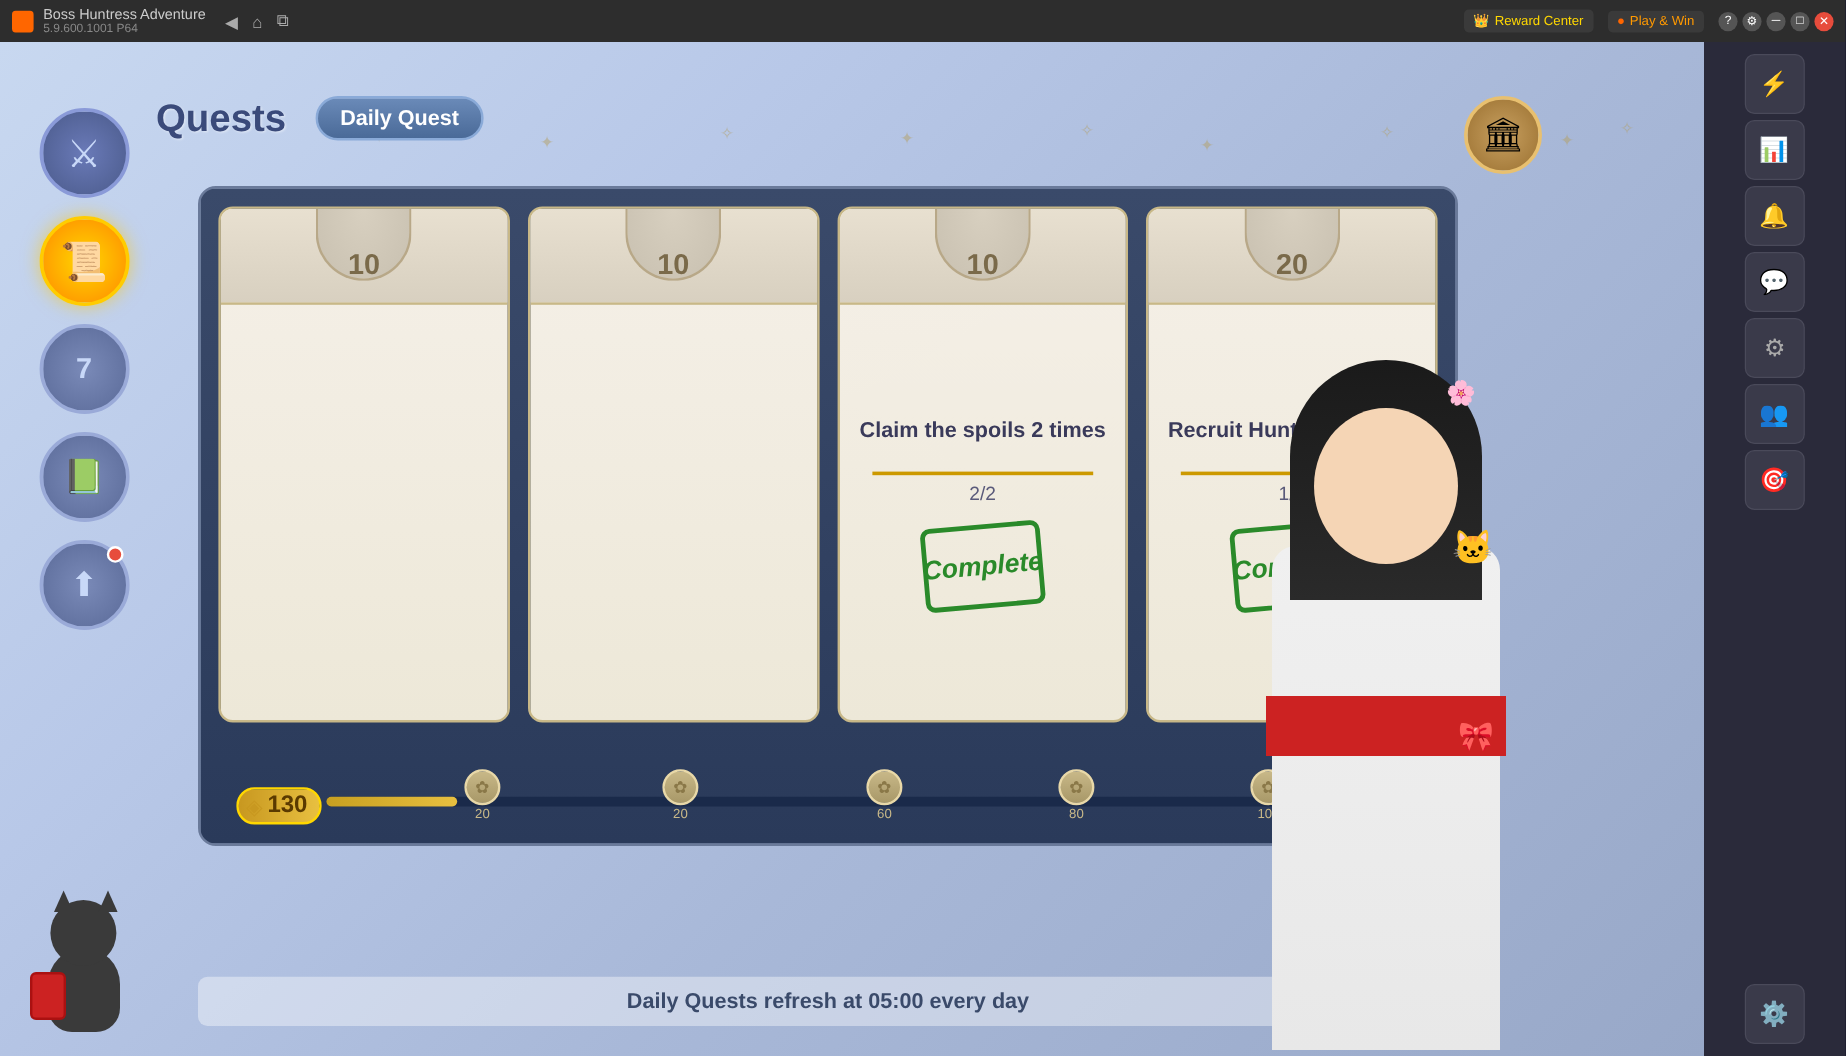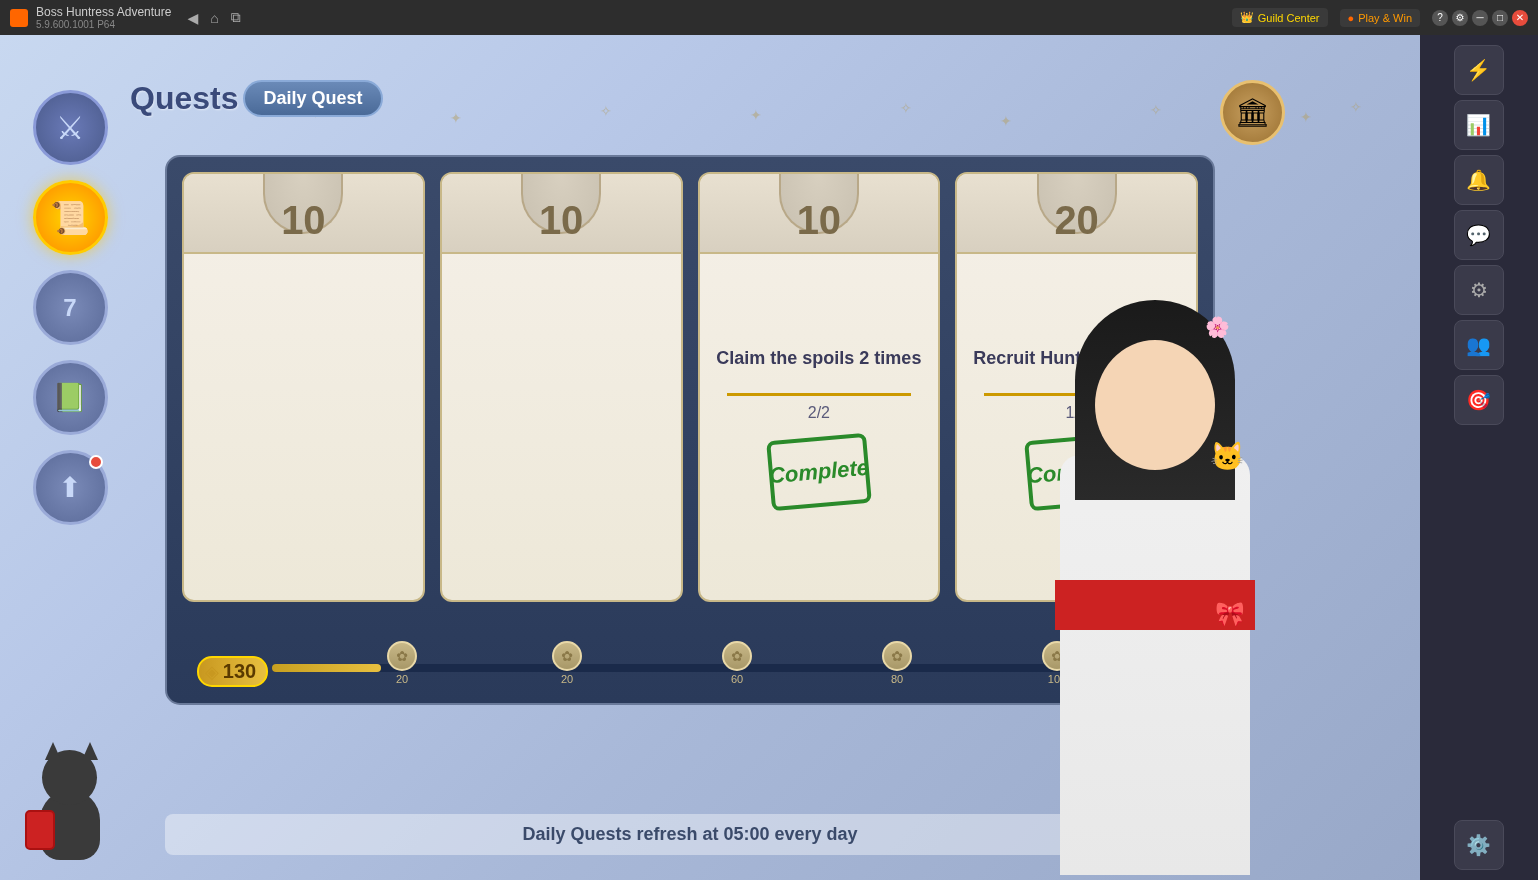--- a/index.html
+++ b/index.html
@@ -185,21 +185,21 @@
       border: 2px solid white;
     }
 
     
     .header {
       position: absolute;
       top: 45px;
       left: 130px;
       display: flex;
       align-items: center;
-      gap: 5px;
+      gap: 25px;
     }
     .header-title {
       font-size: 32px;
       font-weight: bold;
       color: #3a4a7a;
       text-shadow: 1px 1px 2px rgba(255,255,255,0.5);
     }
     .daily-quest-badge {
       background: linear-gradient(to bottom, #6a8ab8, #4a6a98);
       color: white;
@@ -278,21 +278,21 @@
       transform: translateX(-50%);
       width: 80px;
       height: 60px;
       background: radial-gradient(ellipse at top, #d8d0c0, #c8c0b0);
       border-radius: 0 0 40px 40px;
       border: 2px solid #b8a888;
       border-top: none;
     }
 
     .card-points {
-      font-size: 40px;
+      font-size: 24px;
       font-weight: bold;
       color: #7a6a4a;
       z-index: 2;
       margin-top: 15px;
     }
 
     .card-body {
       flex: 1;
       display: flex;
       flex-direction: column;
@@ -517,21 +517,21 @@
       <span class="title-bar-title">Boss Huntress Adventure</span>
       <span class="title-bar-subtitle">5.9.600.1001 P64</span>
     </div>
     <span style="color:#aaa;font-size:14px;cursor:pointer;margin-left:8px;">◀</span>
     <span style="color:#aaa;font-size:14px;cursor:pointer;margin-left:4px;">⌂</span>
     <span style="color:#aaa;font-size:14px;cursor:pointer;margin-left:4px;">⧉</span>
   </div>
   <div class="title-bar-right">
     <div class="reward-center">
       <span>👑</span>
-      <span>Guild Center</span>
+      <span>Reward Center</span>
     </div>
     <div class="play-win">
       <span style="color:#ff6600;">●</span>
       <span>Play &amp; Win</span>
     </div>
     <div class="title-controls">
       <div class="ctrl-btn ctrl-question">?</div>
       <div class="ctrl-btn ctrl-settings">⚙</div>
       <div class="ctrl-btn ctrl-min" style="background:#555;">─</div>
       <div class="ctrl-btn ctrl-max" style="background:#555;">□</div>

